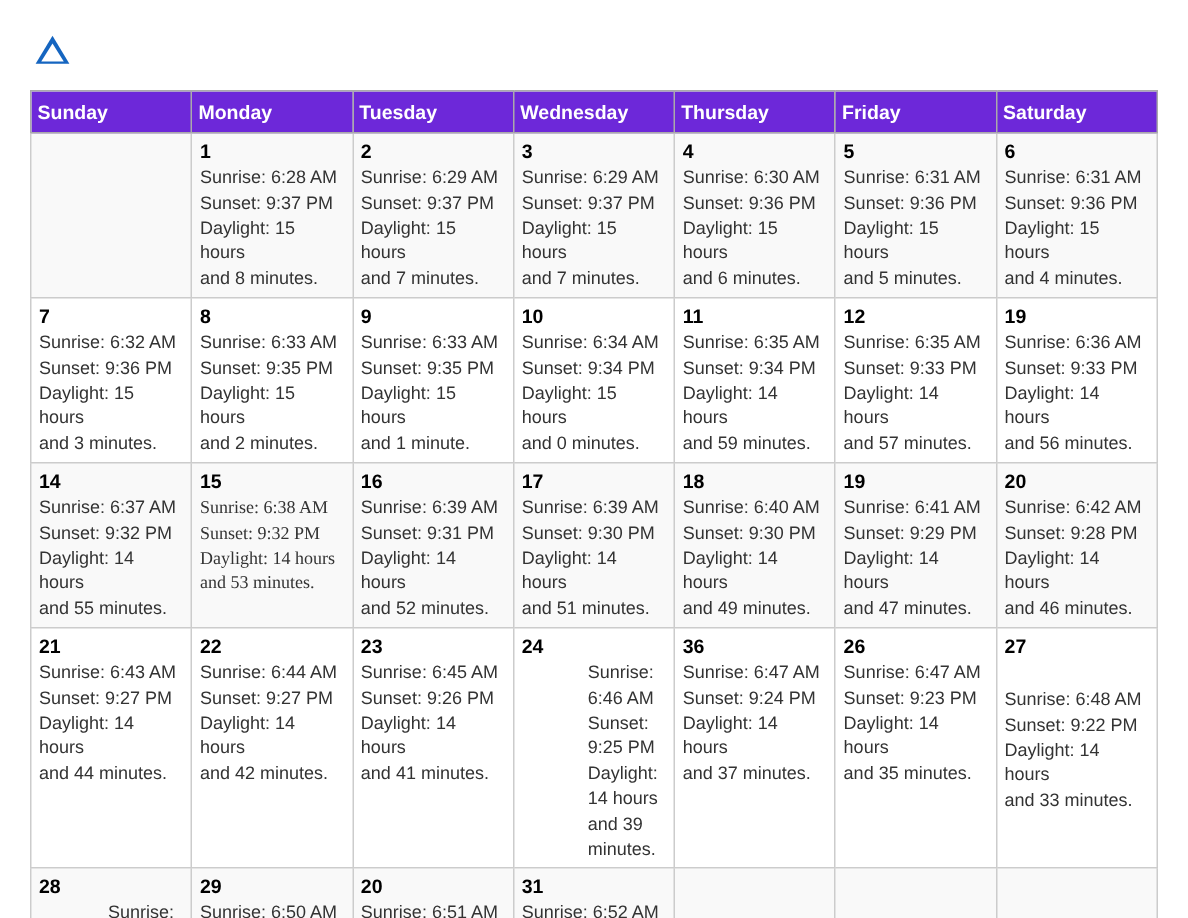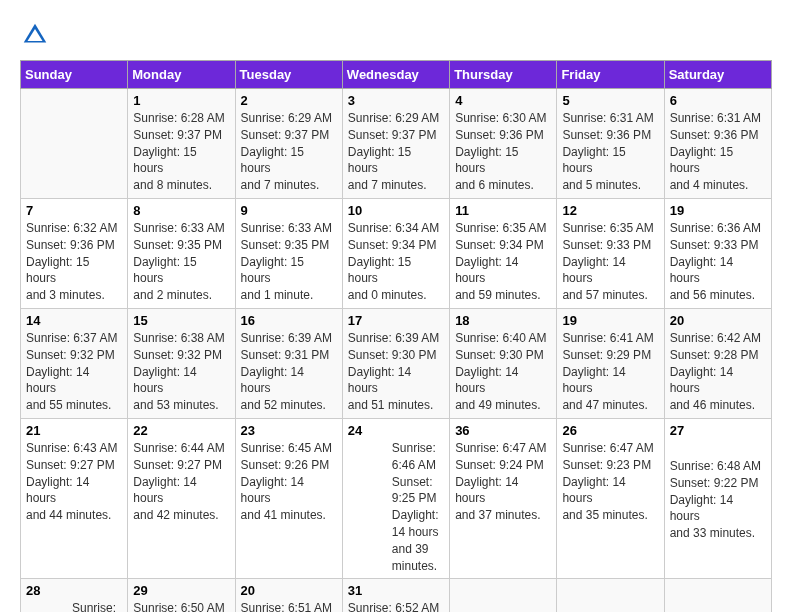--- a/index.html
+++ b/index.html
@@ -226,21 +226,21 @@
       <tr>
         <td>
           <span class="date-num">14</span>
           <div class="cell-info" style="white-space: pre-line;">Sunrise: 6:37 AM
 Sunset: 9:32 PM
 Daylight: 14 hours
 and 55 minutes.</div>
         </td>
         <td>
           <span class="date-num">15</span>
-          <div class="cell-info" style="white-space: pre-line;">Sunrise: 6:38 AM
+          <div class="cell-info" style="white-space: pre-line; font-family: Liberation Serif, serif;">Sunrise: 6:38 AM
 Sunset: 9:32 PM
 Daylight: 14 hours
 and 53 minutes.</div>
         </td>
         <td>
           <span class="date-num">16</span>
           <div class="cell-info" style="white-space: pre-line;">Sunrise: 6:39 AM
 Sunset: 9:31 PM
 Daylight: 14 hours
 and 52 minutes.</div>

